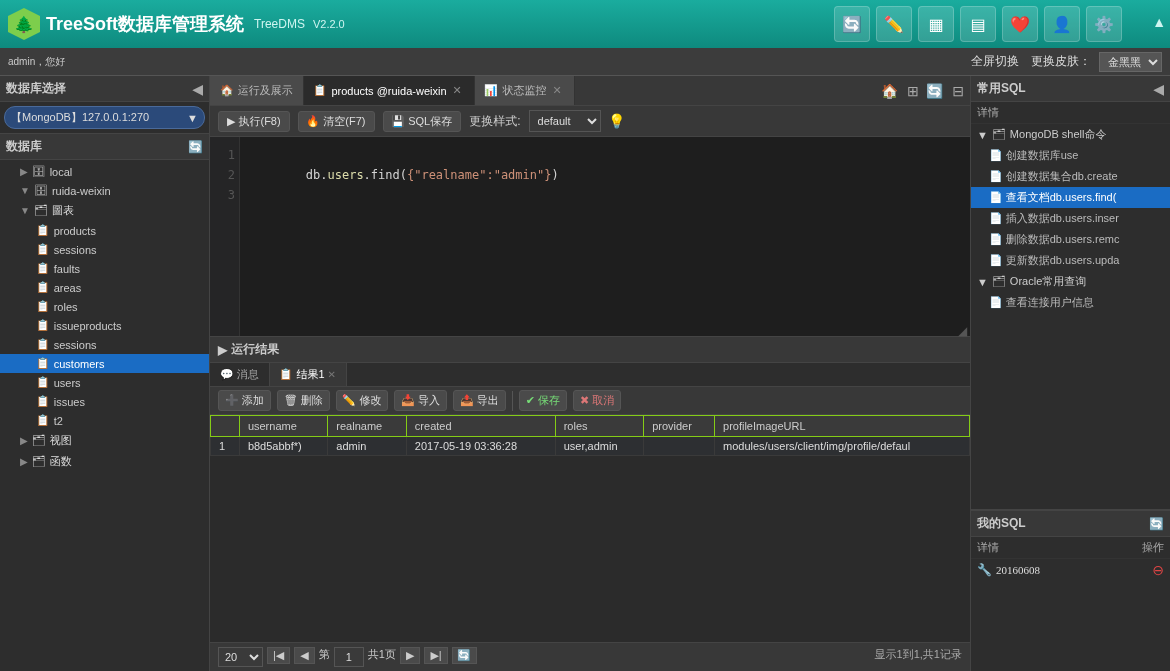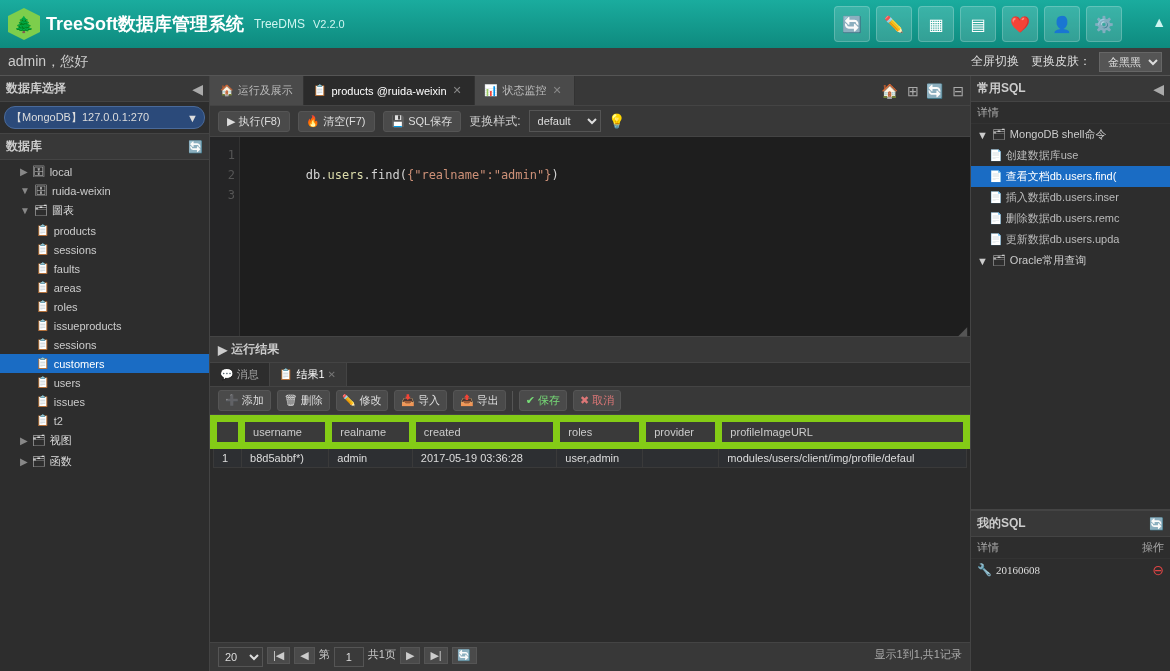--- a/index.html
+++ b/index.html
@@ -46,21 +46,21 @@
     }
 
     
     #admin-bar {
       background: #3c3c3c;
       height: 28px;
       display: flex; align-items: center;
       padding: 0 8px;
       border-bottom: 1px solid #555;
     }
-    #admin-label { color: #ccc; font-size: 14px; }
+    #admin-label { color: #ccc; font-size: 10px; }
     #fullscreen-area {
       display: flex; align-items: center; gap: 8px;
       margin-left: auto;
     }
     #skin-select {
       background: #555; color: #ddd; border: 1px solid #666;
       padding: 1px 4px; font-size: 11px; height: 20px;
     }
 
     
@@ -295,21 +295,21 @@
     }
     #data-table {
       width: 100%;
       border-collapse: collapse;
     }
     #data-table th {
       background: #3a3a3a;
       color: #ccc;
       padding: 4px 8px;
       font-size: 11px;
-      border: 7px solid #84cc16;
+      border: 1px solid #84cc16;
       text-align: left;
       font-weight: normal;
     }
     #data-table td {
       background: #2b2b2b;
       color: #ddd;
       padding: 3px 8px;
       font-size: 11px;
       border: 1px solid #3a3a3a;
     }
@@ -703,30 +703,32 @@
       </div>
       <div id="common-sql-detail-label">详情</div>
       <div id="common-sql-tree">
 
         <div class="sql-group">
           <span>▼</span>
           <span>🗂</span>
           <span>MongoDB shell命令</span>
         </div>
         <div class="sql-item">📄 创建数据库use</div>
+        <div class="sql-item">📄 创建数据集合db.create</div>
         <div class="sql-item active">📄 查看文档db.users.find(</div>
         <div class="sql-item">📄 插入数据db.users.inser</div>
         <div class="sql-item">📄 删除数据db.users.remc</div>
         <div class="sql-item">📄 更新数据db.users.upda</div>
 
         <div class="sql-group">
           <span>▼</span>
           <span>🗂</span>
           <span>Oracle常用查询</span>
         </div>
+        <div class="sql-item">📄 查看连接用户信息</div>
       </div>
     </div>
     <div id="right-bottom">
       <div id="my-sql-header">
         <span id="my-sql-title">我的SQL</span>
         <span style="color:#6cf; cursor:pointer;">🔄</span>
       </div>
       <div id="my-sql-detail-row">
         <span id="my-sql-detail">详情</span>
         <span id="my-sql-action">操作</span>

